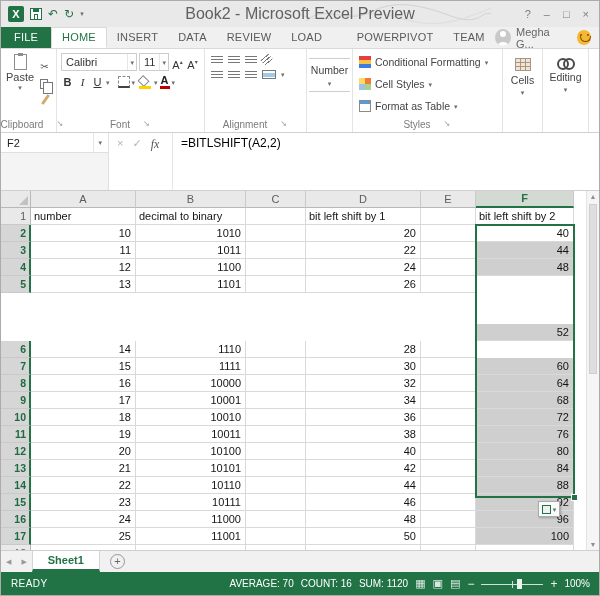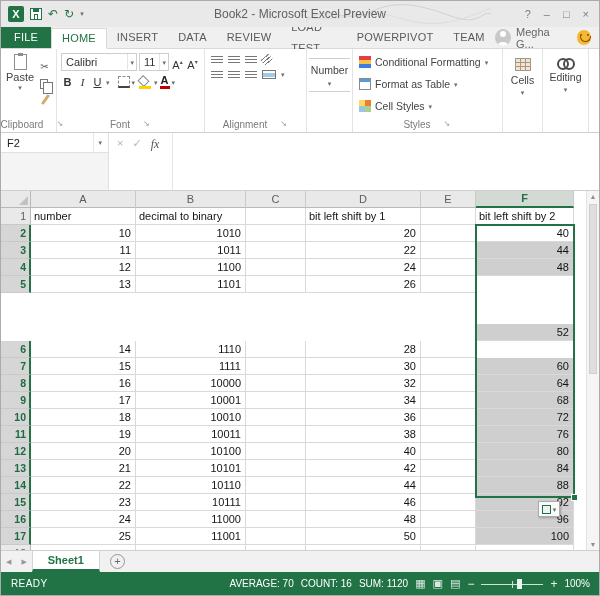--- a/index.html
+++ b/index.html
@@ -12,28 +12,28 @@
 .xl-icon{width:16px;height:16px;background:#217346;color:#fff;font-size:11px;font-weight:bold;text-align:center;line-height:16px;border-radius:2px}
 .xl-icon::before{content:'X'}
 .save-icon{width:12px;height:12px;border:1px solid #217346;position:relative;background:#fff;display:inline-block}
 .save-icon::before{content:'';position:absolute;top:0;left:2px;right:2px;height:3px;background:#217346}
 .save-icon::after{content:'';position:absolute;bottom:0;left:3px;right:3px;height:4px;border:1px solid #217346;border-bottom:none}
 .qat-glyph{color:#217346;font-size:12px;line-height:1}
 .undo-g::before{content:'↶'}
 .redo-g::before{content:'↻'}
 .qat-caret{color:#6e6e6e;font-size:7px}
 .qat-caret::before{content:'▾'}
-.title-text{position:absolute;left:0;right:0;text-align:center;font-size:12px;color:#616161;z-index:1}
+.title-text{position:absolute;left:0;right:0;text-align:center;font-size:16px;color:#616161;z-index:1}
 .deco{position:absolute;right:108px;top:0;z-index:0}
 .win-controls{margin-left:auto;display:flex;align-items:center;gap:13px;padding-right:10px;z-index:2;color:#7c7c7c;font-size:11px}
 .win-controls span{cursor:default}
 
 
 .tabrow{height:22px;background:#f0f0f0;border-bottom:1px solid #d9d9d9;display:flex;align-items:stretch;flex-shrink:0}
-.tabs{display:flex;align-items:center}
+.tabs{display:flex;align-items:flex-start}
 .tab{padding:0 10px;line-height:21px;font-size:11px;color:#5a5a5a;letter-spacing:.2px}
 .tab.file{background:#217346;color:#fff;padding:0 13px}
 .tab.active{background:#fff;color:#217346;border:1px solid #d9d9d9;border-bottom:1px solid #fff;margin-bottom:-1px;line-height:19px}
 .userarea{margin-left:auto;display:flex;align-items:center;gap:5px;font-size:11px;color:#666;padding-right:6px}
 .avatar{width:17px;height:17px;border-radius:50%;background:#c9c9c9;position:relative;overflow:hidden;display:inline-block}
 .avatar::before{content:'';position:absolute;top:2px;left:5.5px;width:6px;height:6px;border-radius:50%;background:#fff}
 .avatar::after{content:'';position:absolute;bottom:-6px;left:2.5px;width:12px;height:10px;border-radius:50%;background:#fff}
 .smiley{width:15px;height:15px;border-radius:50%;background:#f7b733;position:relative;margin:0 8px 0 2px;align-self:center}
 .smiley::before{content:'';position:absolute;top:4px;left:3px;width:2px;height:2px;background:#7a5200;border-radius:50%;box-shadow:7px 0 0 #7a5200}
 .smiley::after{content:'';position:absolute;left:3px;top:6px;width:9px;height:5px;border:1px solid #7a5200;border-top:none;border-radius:0 0 9px 9px}
@@ -284,27 +284,27 @@
   </div>
 
   <div class="rgroup g-styles">
     <div class="rcontent styleslist">
         <div class="stylerow">
           <span class="sicon cf-icon"></span>
           <span class="slabel">Conditional Formatting</span>
           <span class="caret"></span>
         </div>
         <div class="stylerow">
-          <span class="sicon fat-icon"></span>
-          <span class="slabel">Format as Table</span>
+          <span class="sicon cs-icon"></span>
+          <span class="slabel">Cell Styles</span>
           <span class="caret"></span>
         </div>
         <div class="stylerow">
-          <span class="sicon cs-icon"></span>
-          <span class="slabel">Cell Styles</span>
+          <span class="sicon fat-icon"></span>
+          <span class="slabel">Format as Table</span>
           <span class="caret"></span>
         </div>
       </div>
     <div class="glabel">
       <span>Styles</span>
       <span class="launcher"></span>
     </div>
   </div>
 
   <div class="rgroup g-cells">
@@ -335,20 +335,23 @@
   <div class="nb-col">
     <div class="namebox">
       <span>F2</span>
       <span class="caret"></span>
     </div>
   </div>
   <div class="fb-btns">
     <span class="fb-x">×</span>
     <span class="fb-ck">✓</span>
     <span class="fb-fx">fx</span>
+  </div>
+  <div class="fb-input">
+    <span>=BITLSHIFT(A2,2)</span>
   </div>
 </div>
 
 <div class="grid-region">
   <div class="grid">
       <div class="grow">
         <div class="corner" style="width: 30px;"></div>
         <div class="chcell" style="width: 105px;">A</div>
         <div class="chcell" style="width: 110px;">B</div>
         <div class="chcell" style="width: 60px;">C</div>

